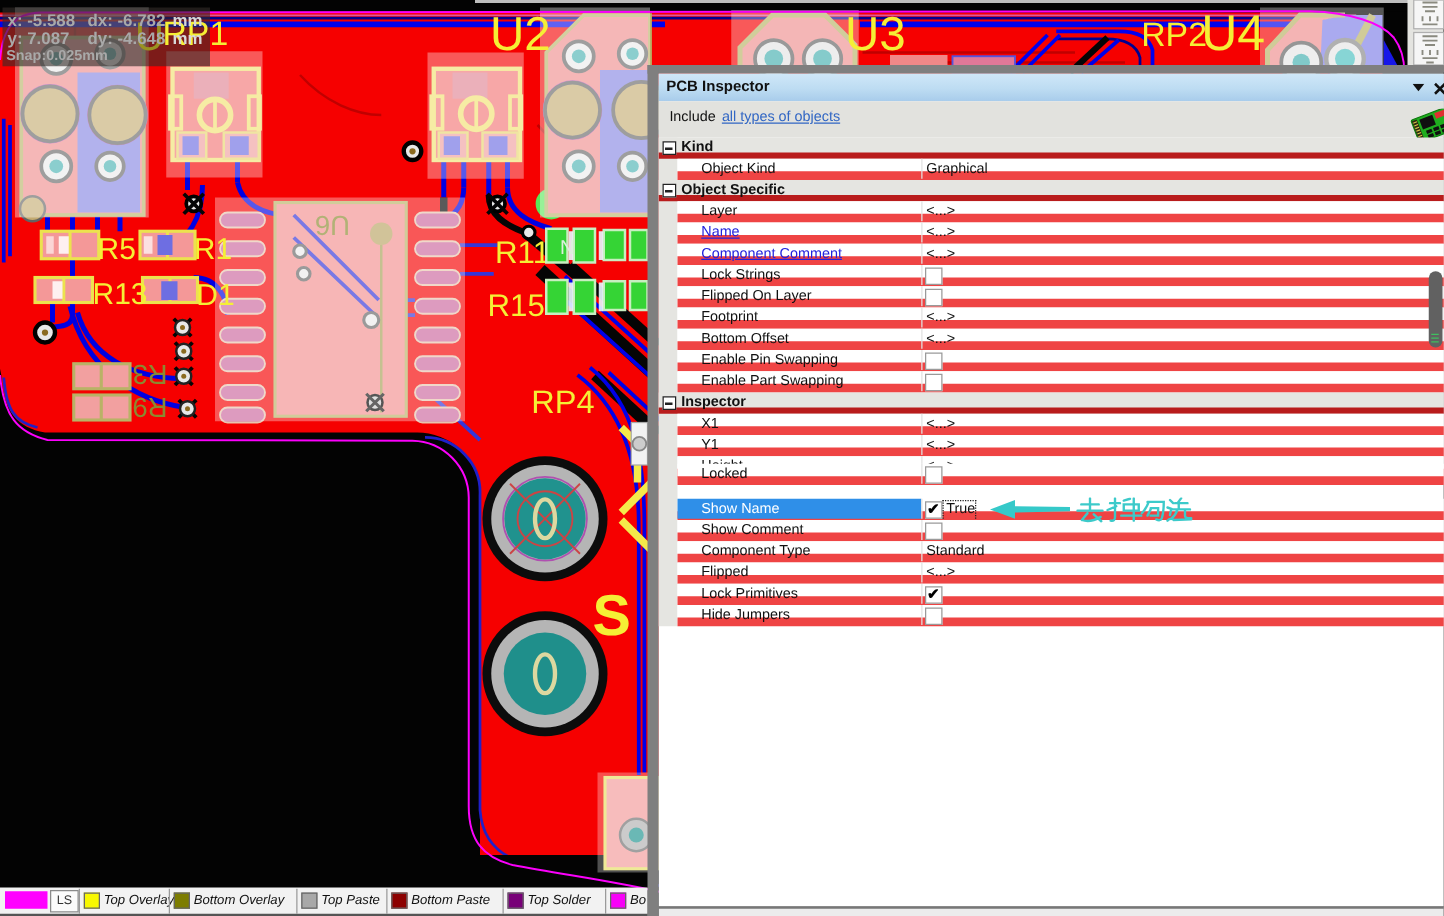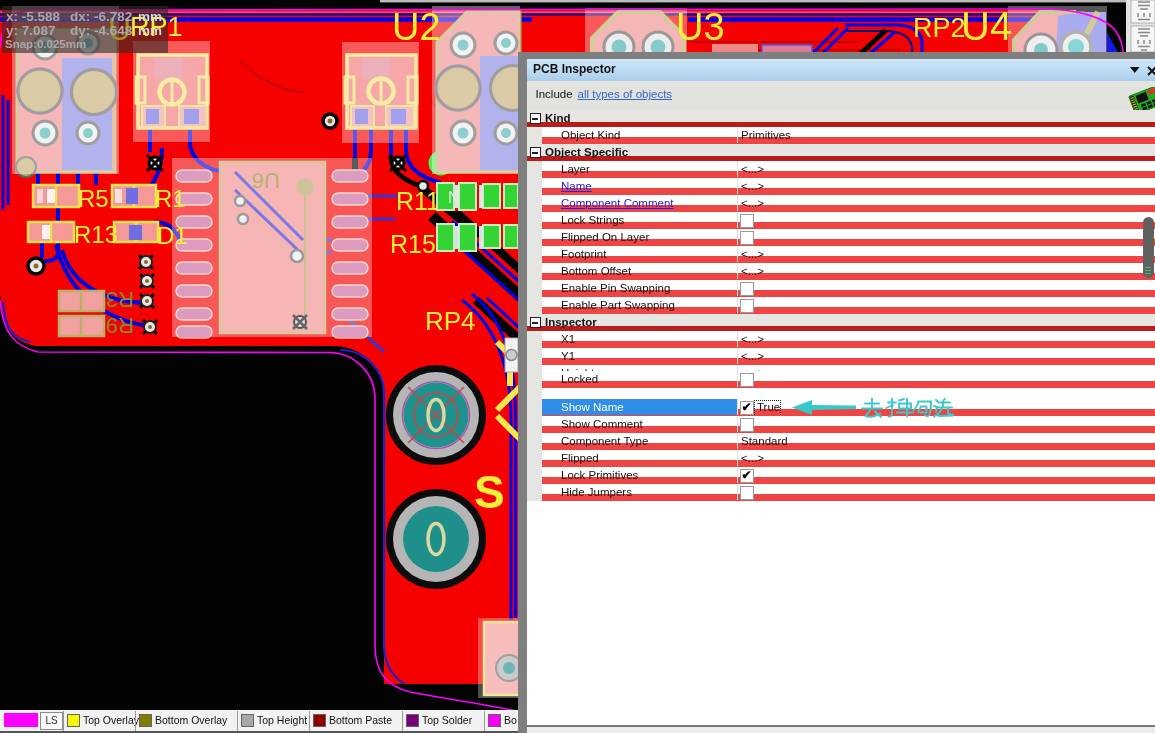--- a/index.html
+++ b/index.html
@@ -34,21 +34,21 @@
 #truebox .t{position:absolute;left:2px;top:0px;font-size:11.5px;color:#111;}
 #grayleftcol{position:absolute;left:0;top:51.5px;width:15.5px;background:#e5e5e1;}
 #scroll{position:absolute;left:616px;top:51.5px;width:12px;}
 #thumb{position:absolute;left:0px;top:107px;width:11px;height:61px;background:#616161;border-radius:5.5px;}
 #thumb i{position:absolute;left:2px;width:6.5px;height:1.5px;background:#3fbf5f;}
 #pbottom{position:absolute;left:0;top:666px;width:100%;height:9px;background:#ececec;border-top:2px solid #777;box-sizing:border-box;}
 
 #tabbar{position:absolute;left:0;top:710px;width:518px;height:23px;background:#f2f2f2;border-bottom:2px solid #555;box-sizing:border-box;font-size:10.5px;color:#111;}
 .tsep{position:absolute;top:1px;width:1px;height:20px;background:#9a9a9a;}
 .sw{position:absolute;top:3.5px;width:11px;height:11px;border:1px solid #666;}
-.tlbl{position:absolute;top:3.5px;}
+.tlbl{position:absolute;top:3.5px;font-style:italic;}
 #lsbox{position:absolute;left:40px;top:1.5px;width:21px;height:16px;background:#fbfbfb;border:1px solid #8a8a8a;font-size:10px;color:#333;text-align:center;line-height:16px;}
 #magsw{position:absolute;left:4px;top:2.5px;width:34px;height:14px;background:#ff00ff;}
 </style>
 </head>
 <body>
 <div id="stage">
 <svg id="canvas" width="1155" height="733" viewBox="0 0 1155 733">
 <rect x="0" y="0" width="1155" height="733" fill="#030303"></rect>
 
 <path d="M0,10 L1050,10 C1080,12 1098,25 1103,38 C1105,46 1106,52 1106,58 L1106,120 L1118,160 L1118,684 L384,684 L384,396 A50,50 0 0 0 333,346 L36,346 C14,342 3,330 1,300 L0,295 Z" fill="#f60000"></path>
@@ -443,21 +443,21 @@
     </div>
     <div id="grayleftcol" style="height:391px;"></div>
     <div id="rows">
           <div class="sect" style="top:0px">
             <span class="bx"></span>
             <span class="tx">Kind</span>
           </div>
           <div class="row" style="top:17px">
             <span class="sep"></span>
             <span class="nm">Object Kind</span>
-            <span class="vl">Primitives</span>
+            <span class="vl">Graphical</span>
           </div>
           <div class="sect" style="top:34px">
             <span class="bx"></span>
             <span class="tx">Object Specific</span>
           </div>
           <div class="row" style="top:51px">
             <span class="sep"></span>
             <span class="nm">Layer</span>
             <span class="vl">&lt;...&gt;</span>
           </div>
@@ -587,21 +587,21 @@
   <div id="magsw"></div>
       <div id="lsbox">LS</div>
   <div class="tsep" style="left:63px"></div>
   <div class="sw" style="left:67px;background:#f8f800"></div>
       <span class="tlbl" style="left:83px">Top Overlay</span>
   <div class="tsep" style="left:135px"></div>
   <div class="sw" style="left:139px;background:#7d7d00"></div>
       <span class="tlbl" style="left:155px">Bottom Overlay</span>
   <div class="tsep" style="left:237px"></div>
   <div class="sw" style="left:241px;background:#a8a8a8"></div>
-      <span class="tlbl" style="left:257px">Top Height</span>
+      <span class="tlbl" style="left:257px">Top Paste</span>
   <div class="tsep" style="left:309px"></div>
   <div class="sw" style="left:313px;background:#8c0000"></div>
       <span class="tlbl" style="left:329px">Bottom Paste</span>
   <div class="tsep" style="left:402px"></div>
   <div class="sw" style="left:406px;background:#780078"></div>
       <span class="tlbl" style="left:422px">Top Solder</span>
   <div class="tsep" style="left:484px"></div>
   <div class="sw" style="left:488px;background:#f800f8"></div>
       <span class="tlbl" style="left:504px">Bo</span>
 </div>

